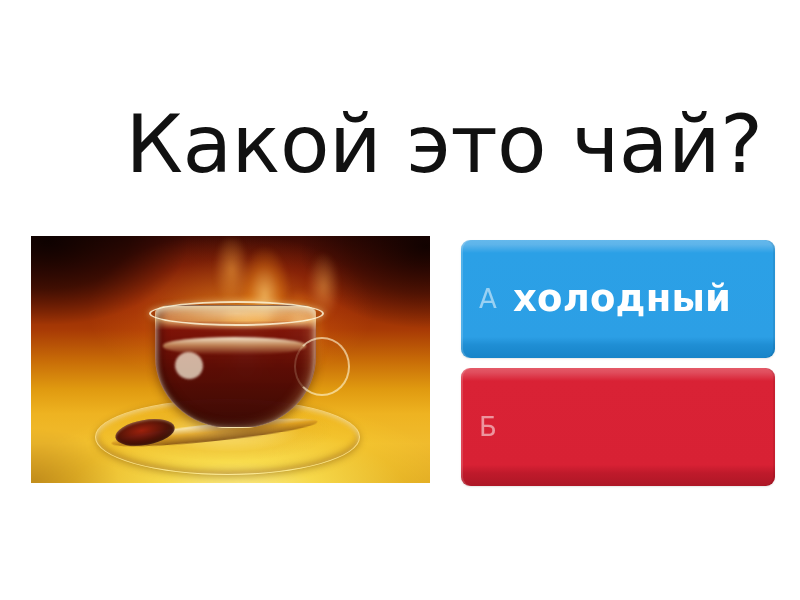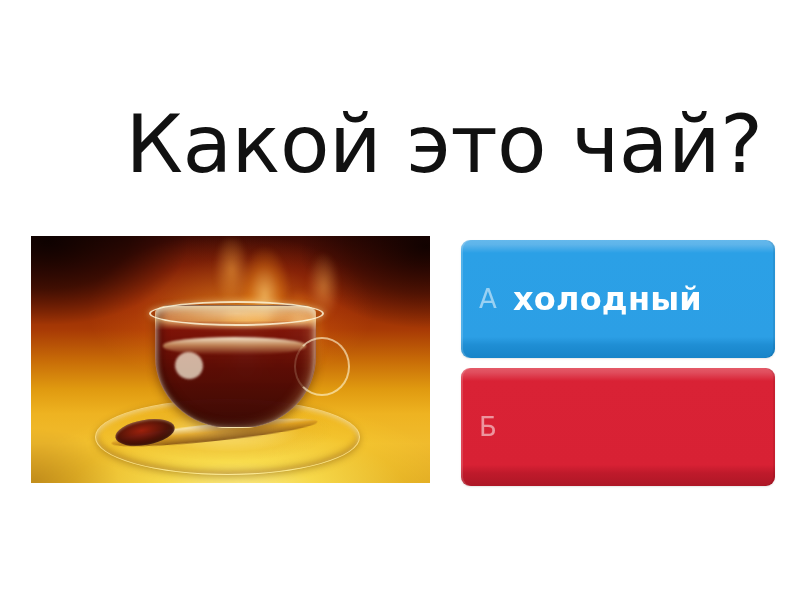--- a/index.html
+++ b/index.html
@@ -281,21 +281,21 @@
     flex: 0 0 auto;
     width: 34px;
     font-size: 26px;
     font-weight: 400;
     color: rgba(255,255,255,0.52);
     line-height: 1;
     text-align: left;
   }
   .answer-text {
     flex: 1 1 auto;
-    font-size: 32px;
+    font-size: 37px;
     font-weight: 700;
     color: #ffffff;
     line-height: 1.15;
     letter-spacing: 0.2px;
   }
 </style>
 </head>
 <body>
 
 <div class="slide">

